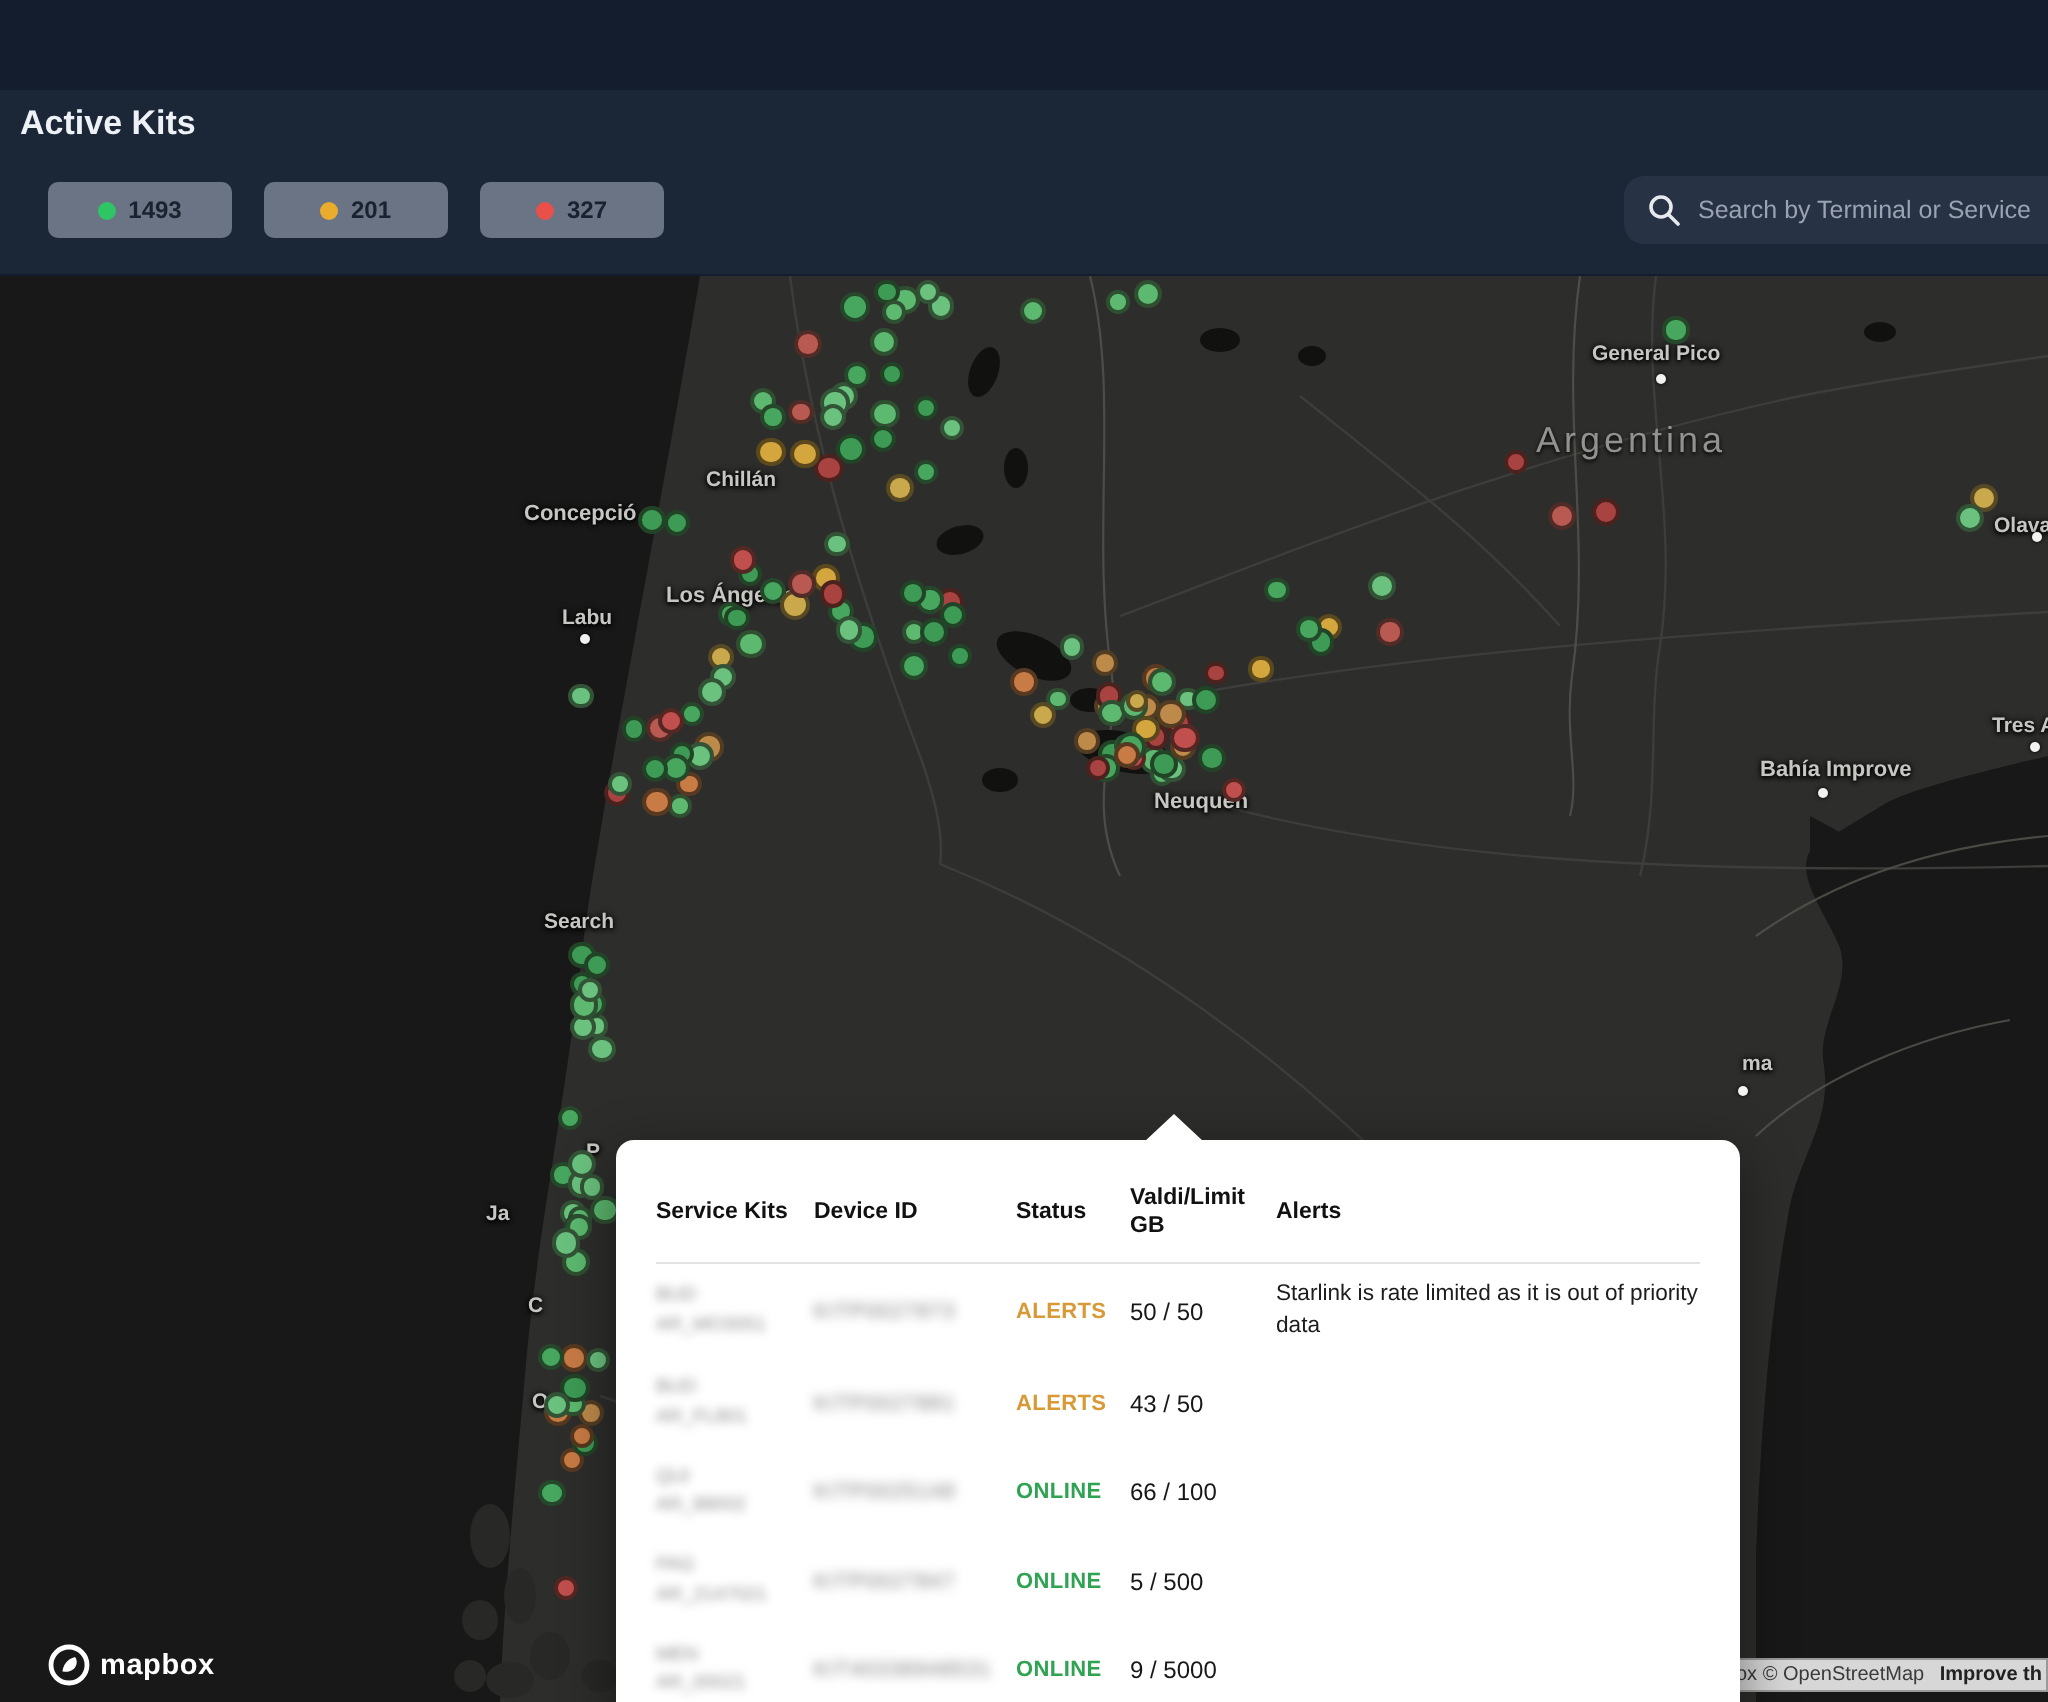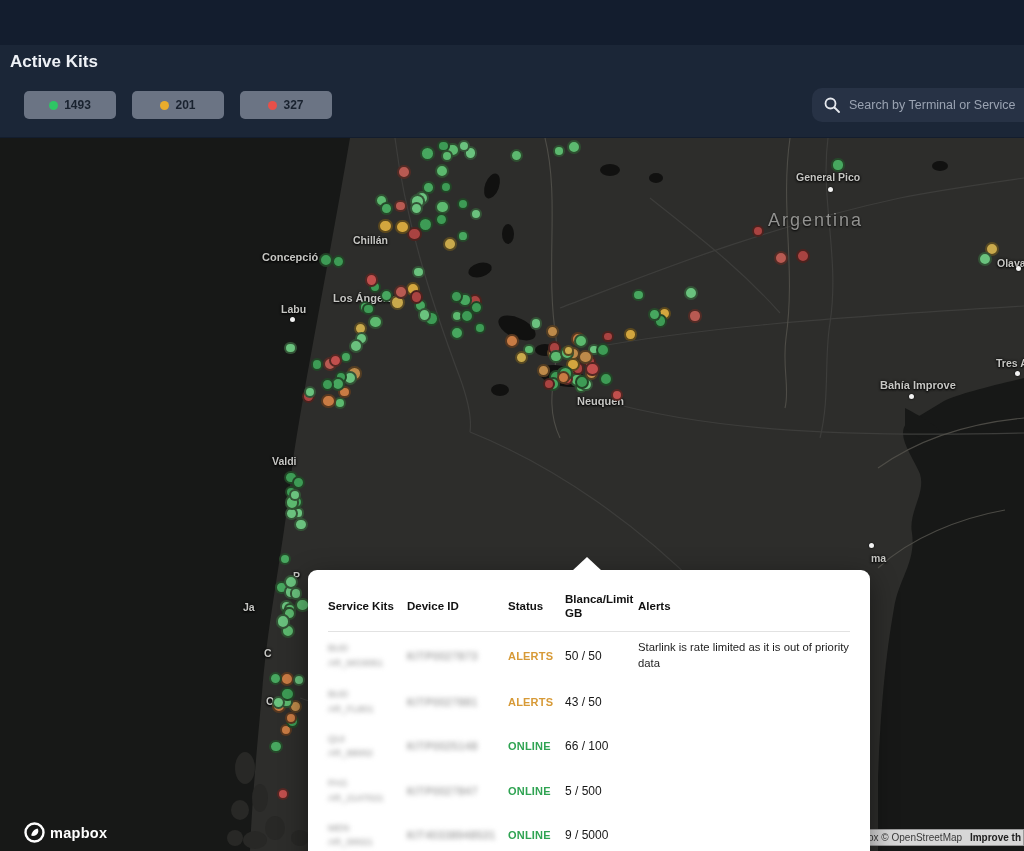--- a/index.html
+++ b/index.html
@@ -170,23 +170,23 @@
         <span class="town-dot" style="left: 1016px; top: 128px;"></span>
         <span class="map-label" style="left: 996px; top: 219px; font-size: 10.5px;">Tres Arr</span>
         <span class="town-dot" style="left: 1015px; top: 233px;"></span>
         <span class="map-label" style="left: 880px; top: 241px; font-size: 11px;">Bahía Improve</span>
         <span class="town-dot" style="left: 909px; top: 256px;"></span>
         <span class="map-label" style="left: 262px; top: 113px; font-size: 11px;">Concepció</span>
         <span class="map-label" style="left: 353px; top: 96px; font-size: 10.5px;">Chillán</span>
         <span class="map-label" style="left: 333px; top: 154px; font-size: 11px;">Los Ángeles</span>
         <span class="map-label" style="left: 281px; top: 165px; font-size: 10.5px;">Labu</span>
         <span class="town-dot" style="left: 290px; top: 179px;"></span>
-        <span class="map-label" style="left: 272px; top: 317px; font-size: 10.5px;">Valdi</span>
+        <span class="map-label" style="left: 272px; top: 317px; font-size: 10.5px;">Search</span>
         <span class="map-label" style="left: 577px; top: 257px; font-size: 11px;">Neuquén</span>
-        <span class="map-label" style="left: 871px; top: 388px; font-size: 10.5px; margin-top: 26px;">ma</span>
+        <span class="map-label" style="left: 871px; top: 388px; font-size: 10.5px;">ma</span>
         <span class="town-dot" style="left: 869px; top: 405px;"></span>
         <span class="map-label" style="left: 293px; top: 432px; font-size: 10.5px;">P</span>
         <span class="map-label" style="left: 243px; top: 463px; font-size: 10.5px;">Ja</span>
         <span class="map-label" style="left: 264px; top: 509px; font-size: 10.5px;">C</span>
         <span class="map-label" style="left: 266px; top: 557px; font-size: 10.5px;">Ou</span>
       </div>
     <div id="map-dots">
         <div class="kit-dot" style="width: 13.3431px; height: 13.3431px; left: 509.75px; top: 10.5505px; background: rgb(92, 185, 111);"></div>
         <div class="kit-dot" style="width: 14.1101px; height: 14.1101px; left: 566.673px; top: 2.16737px; background: rgb(92, 185, 111);"></div>
         <div class="kit-dot" style="width: 13.1477px; height: 13.1477px; left: 464.164px; top: 8.39846px; background: rgb(106, 194, 126);"></div>
@@ -361,21 +361,21 @@
       <a class="improve">Improve th</a>
     </div>
 
     <div class="popup">
       <div class="pointer"></div>
       <div class="ptable" id="ptable">
           <div class="prow head">
             <div class="h-cell">Service Kits</div>
             <div class="h-cell">Device ID</div>
             <div class="h-cell">Status</div>
-            <div class="h-cell">Blanca/Limit GB</div>
+            <div class="h-cell">Valdi/Limit GB</div>
             <div class="h-cell">Alerts</div>
           </div>
           <div class="prow">
             <div class="svc">
               <div>BUD</div>
               <div>AR_MO3051</div>
             </div>
             <div class="dev">KITP0027873</div>
             <div class="status" style="color: rgb(215, 154, 55);">ALERTS</div>
             <div class="usage">50 / 50</div>

